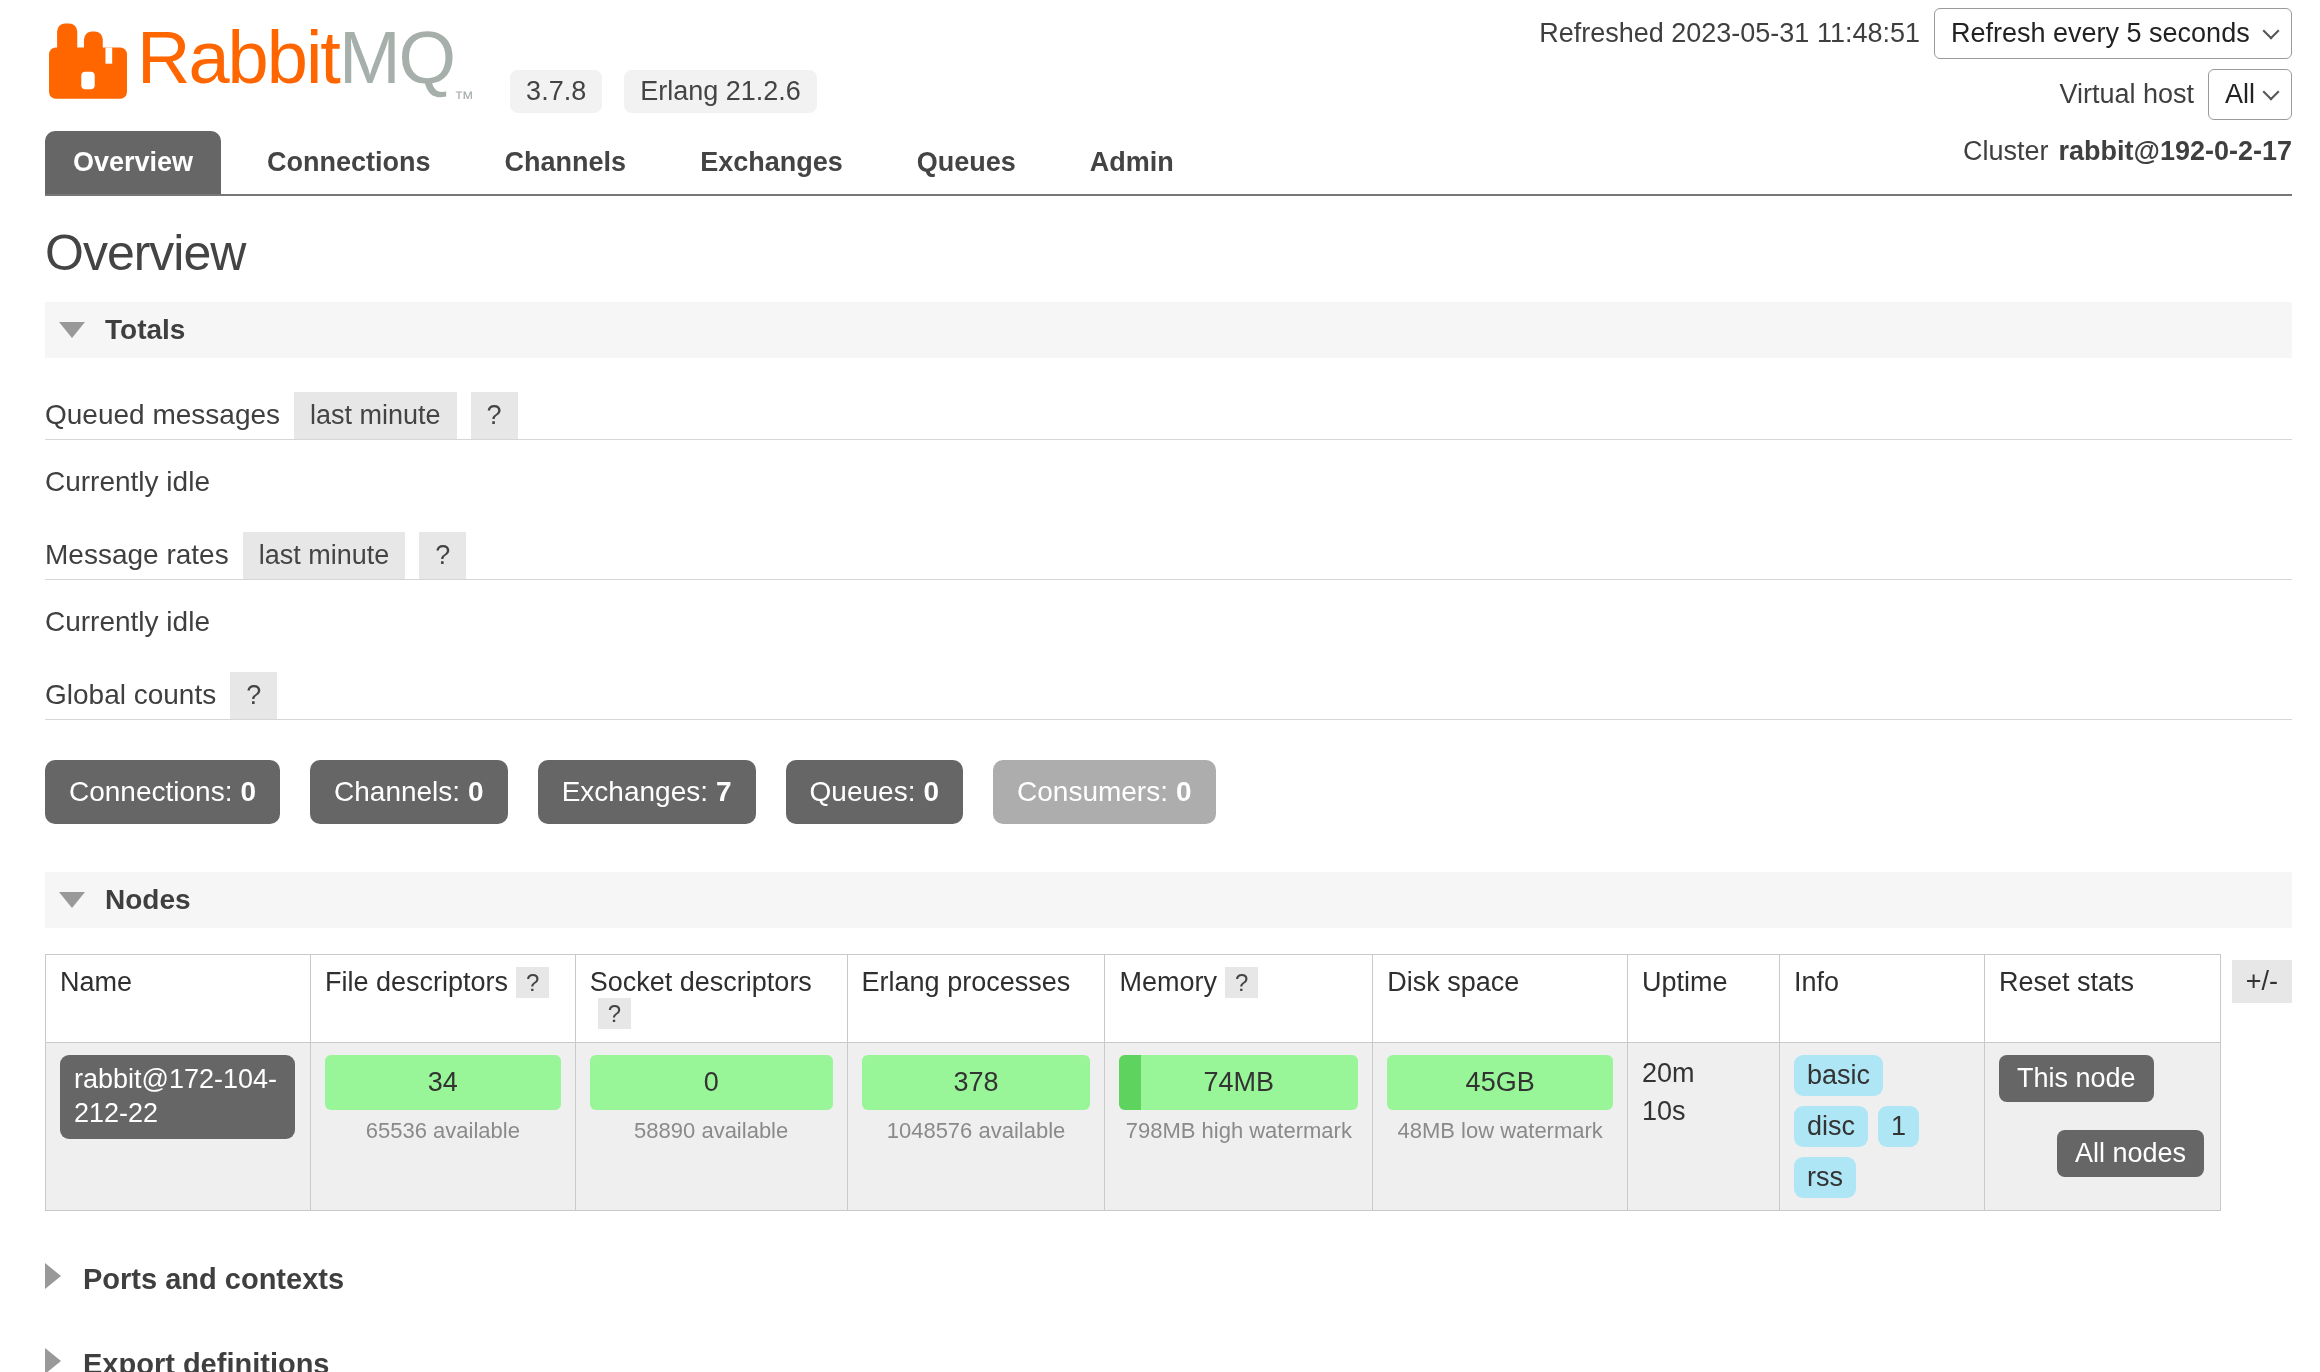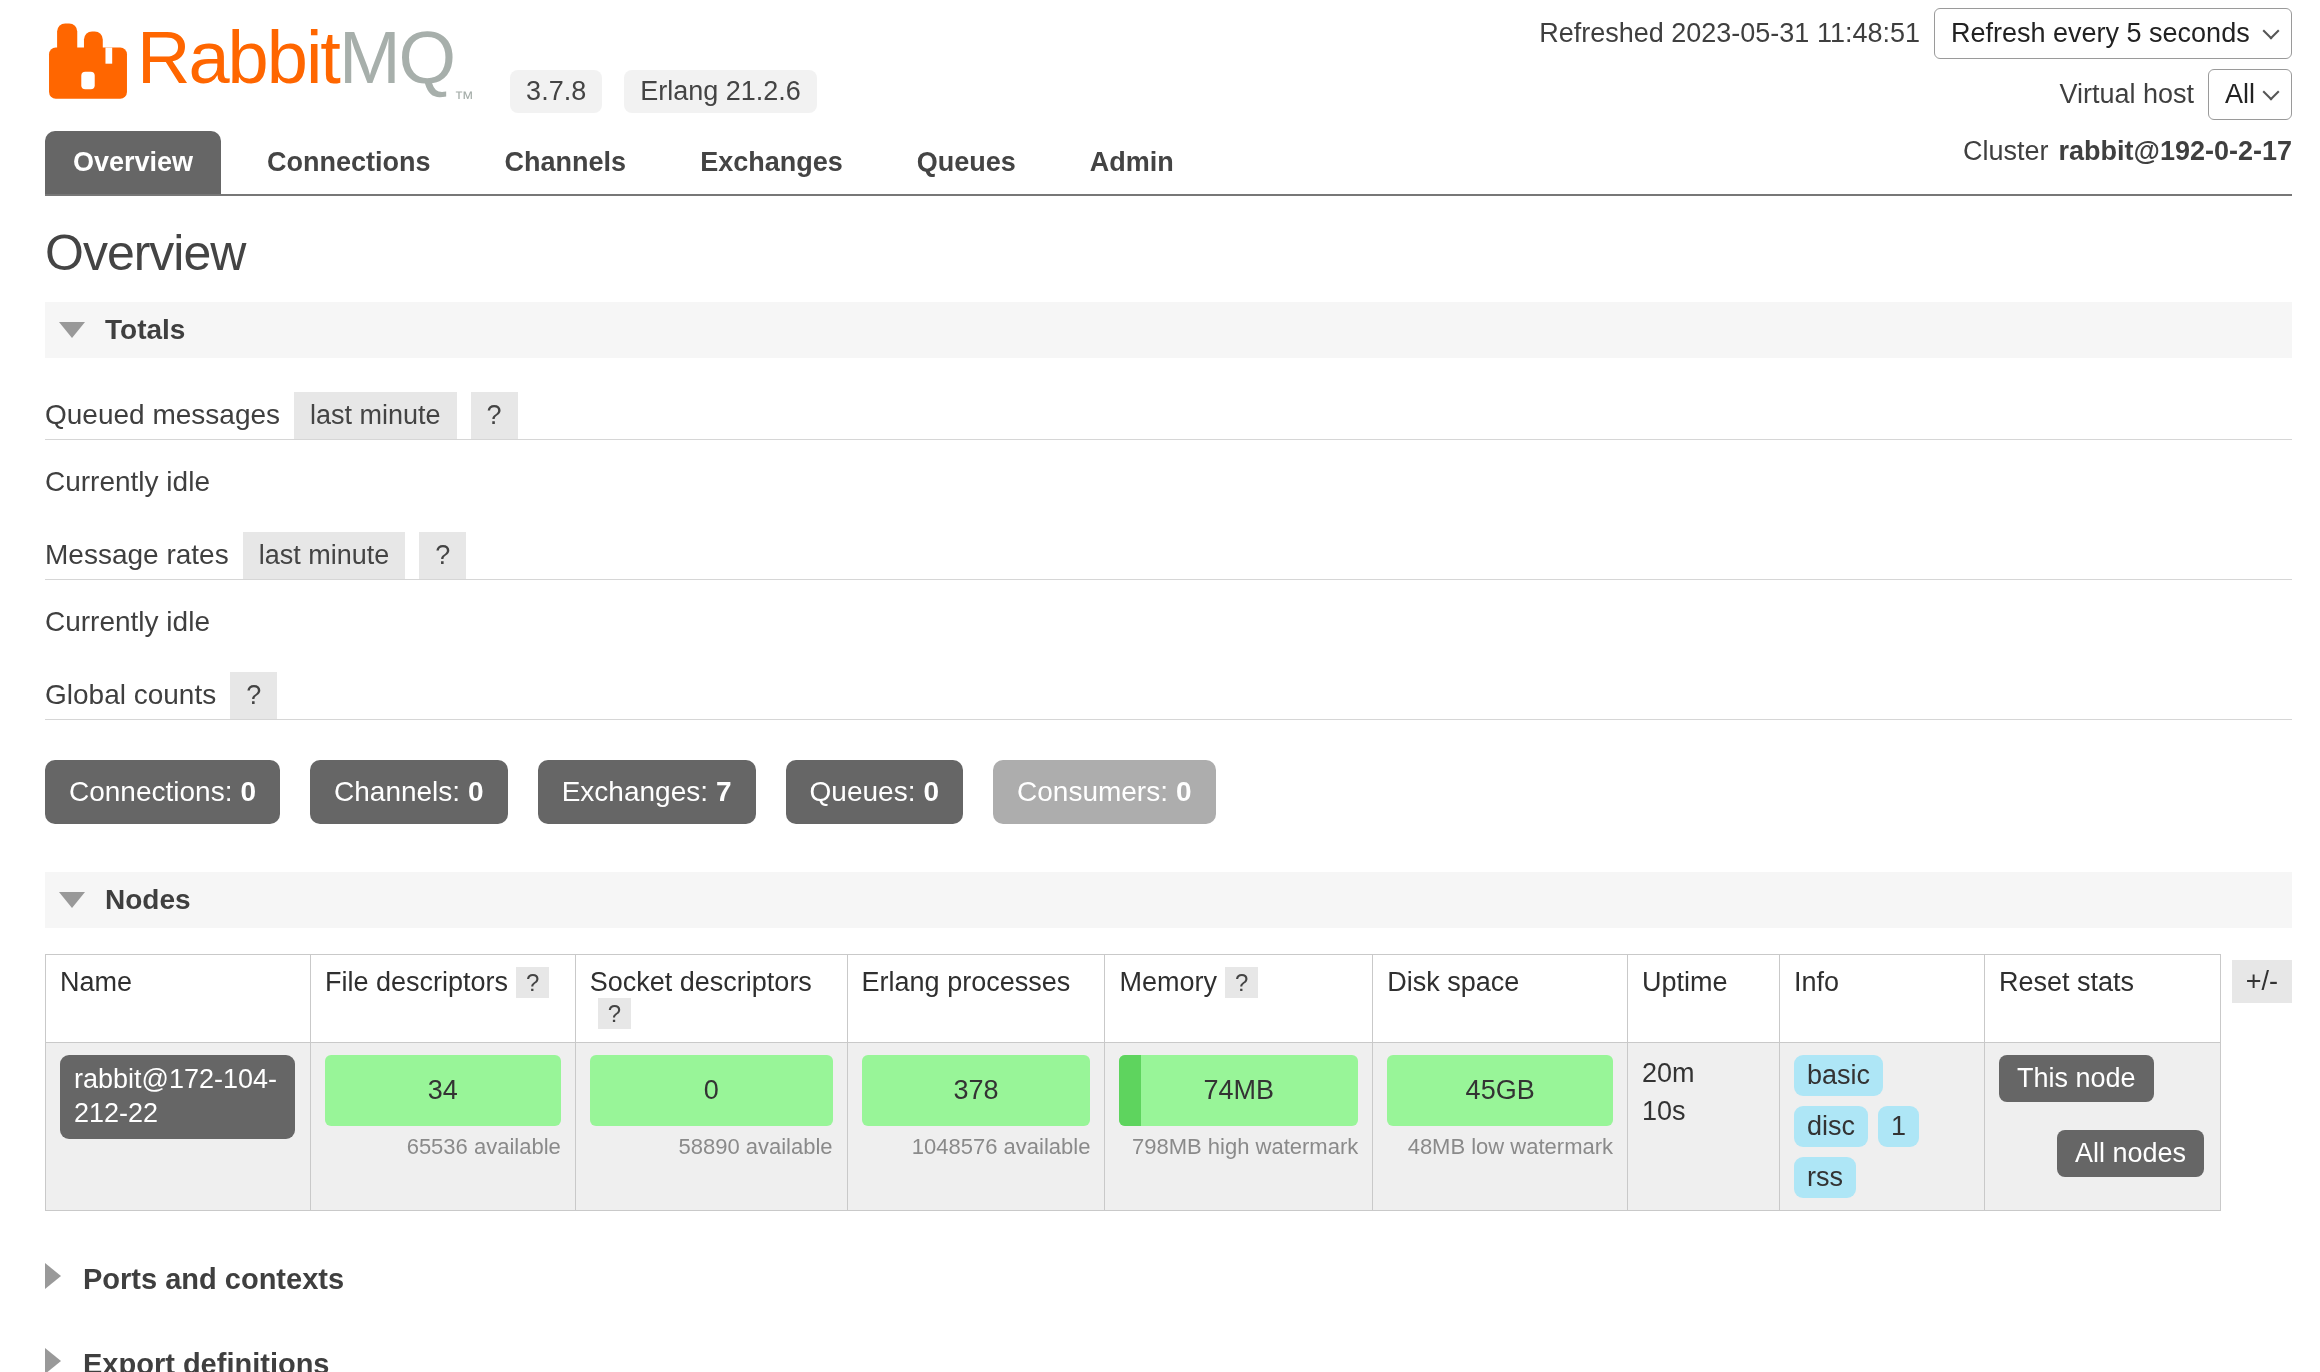--- a/index.html
+++ b/index.html
@@ -58,24 +58,24 @@
 
   
   .nodes-wrap { position:relative; margin-top:6px; }
   .plusminus { position:absolute; right:0; top:6px; background:#e7e7e7; padding:6px 14px; font-size:27px; color:#333; cursor:pointer; }
   table.nodes { border-collapse:collapse; width:2176px; background:#fff; }
   table.nodes th, table.nodes td { border:1px solid #c9c9c9; text-align:left; vertical-align:top; padding:12px 14px; }
   table.nodes th { font-weight:normal; font-size:27px; color:#2f2f2f; height:88px; }
   table.nodes td { background:#efefef; height:102px; }
   .qm { background:#e7e7e7; font-size:24px; color:#444; padding:2px 10px; margin-left:8px; }
   .name-badge { display:inline-block; background:#666; color:#fff; border-radius:9px; padding:8px 14px; font-size:27px; max-width:235px; line-height:1.25; cursor:default; }
-  .bar { position:relative; background:#98f598; border-radius:6px; text-align:center; font-size:27px; color:#333; padding:20px 4px; overflow:hidden; }
+  .bar { position:relative; background:#98f598; border-radius:6px; text-align:center; font-size:27px; color:#333; padding:12px 4px; overflow:hidden; }
   .bar .fill { position:absolute; left:0; top:0; bottom:0; background:#5ed45e; }
   .bar span { position:relative; }
-  .sub { text-align:right; font-size:22px; color:#8a8a8a; margin-top:8px; }
+  .sub { text-align:center; font-size:22px; color:#8a8a8a; margin-top:8px; }
   .uptime { font-size:27px; color:#333; width:80px; line-height:1.4; }
   .info-badges { display:flex; flex-wrap:wrap; gap:10px; width:170px; }
   .badge-blue { background:#aee6f6; border-radius:9px; padding:5px 13px; font-size:27px; color:#333; cursor:default; }
   .reset-cell { display:flex; flex-direction:column; gap:12px; width:205px; }
   .reset-cell .btn-dark.second { align-self:flex-end;margin-top:16px; }
 
   
   .collapsed { display:flex; align-items:flex-start; gap:22px; margin:52px 0; cursor:pointer; }
   .collapsed b { font-size:29px; color:#3f3f3f; }
 </style>

